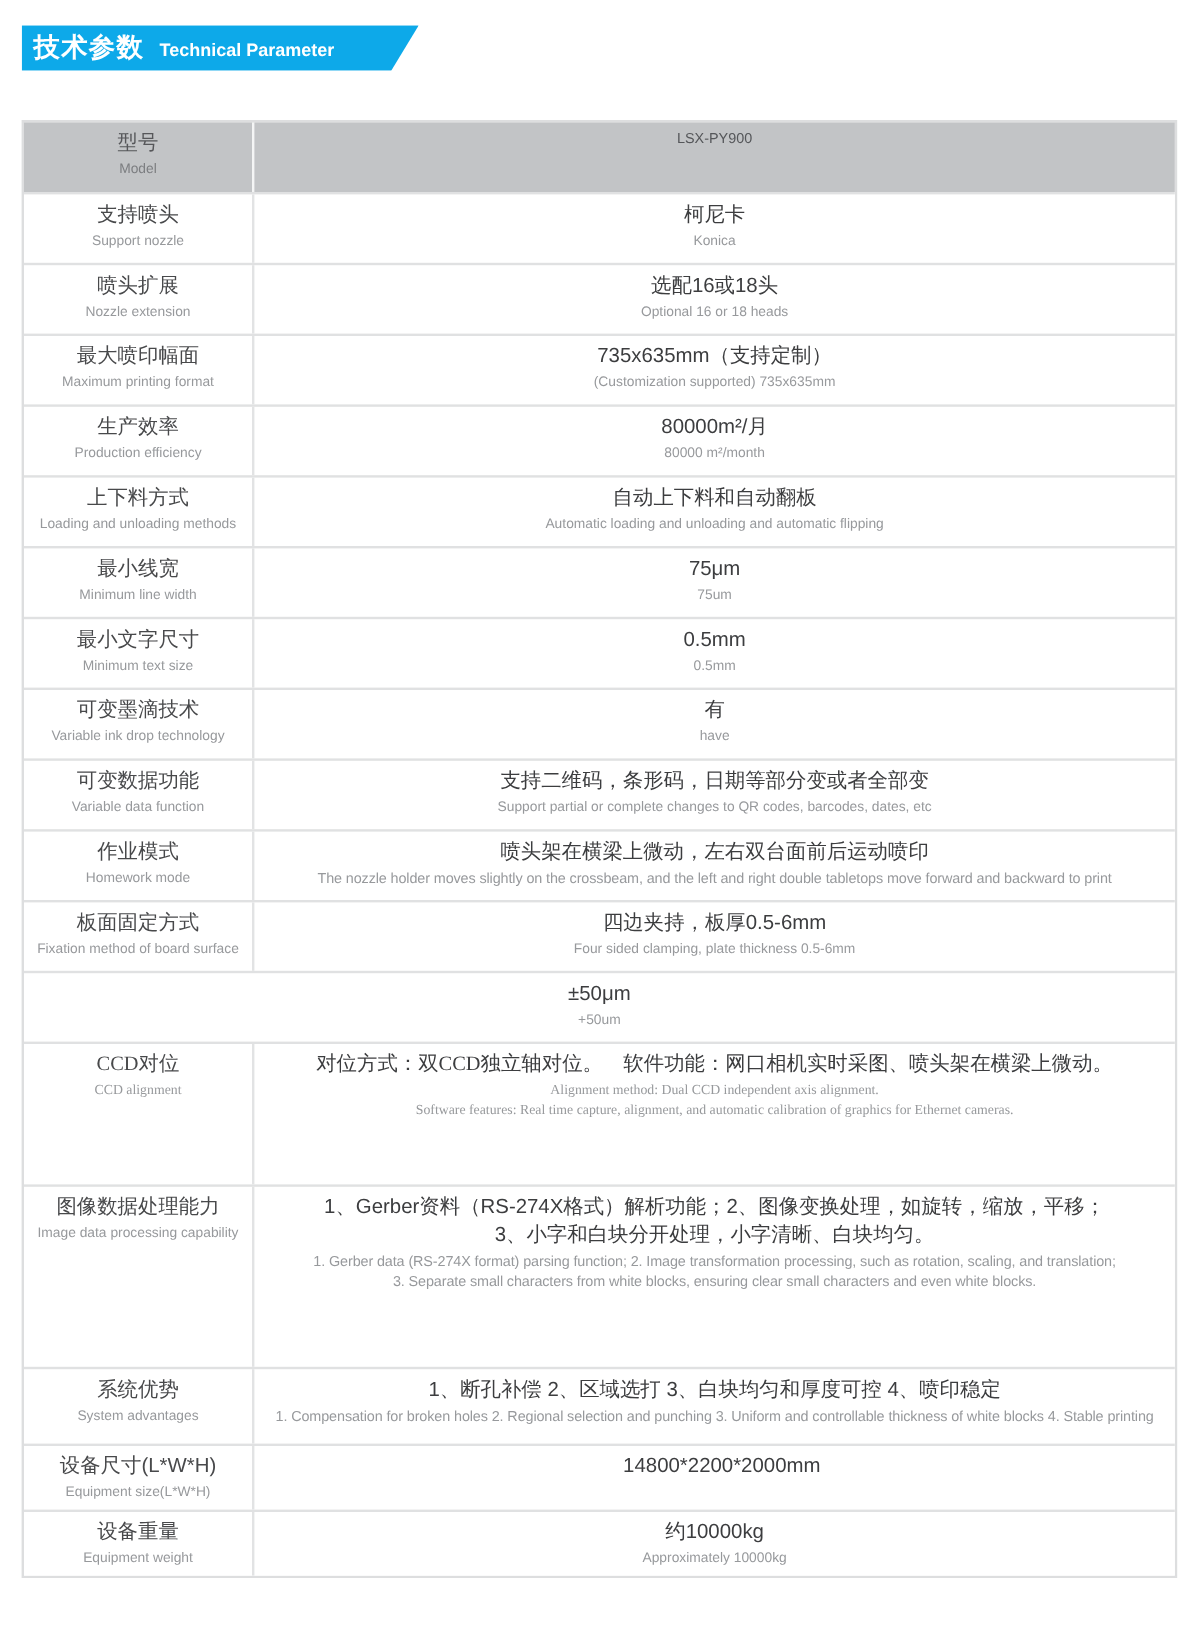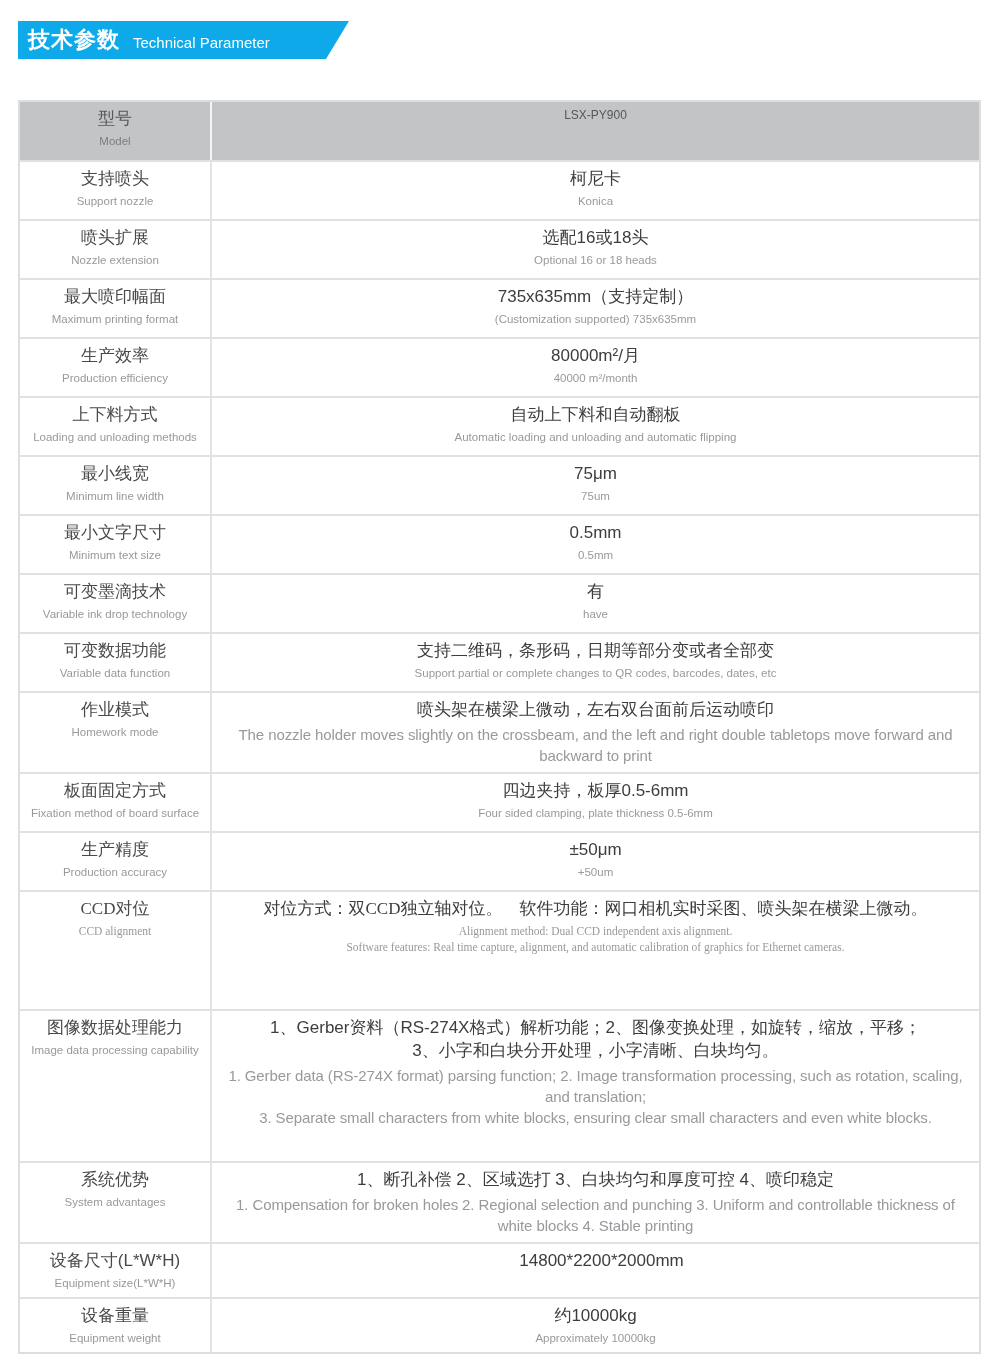--- a/index.html
+++ b/index.html
@@ -15,21 +15,21 @@
   
   .banner {
     margin: 21px 0 0 18px;
     width: 331px; height: 38px;
     background: #0DA9E9;
     clip-path: polygon(0 0, 100% 0, calc(100% - 23px) 100%, 0 100%);
     display: flex; align-items: center;
     padding-left: 10px;
   }
   .banner-cn { font-size: 22px; font-weight: 700; color: #ffffff; letter-spacing: 1px; }
-  .banner-en { font-size: 15px; font-weight: 400; color: #ffffff; margin-left: 13px; margin-top: 5px; }
+  .banner-en { font-size: 15px; font-weight: 700; color: #ffffff; margin-left: 13px; margin-top: 5px; }
 
   
   .spec-table {
     margin: 41px 0 0 18px;
     width: 963px;
     border: 2px solid #DDDEDF;
     background: #ffffff;
   }
   .row { display: flex; align-items: stretch; min-height: 59px; background: #ffffff; }
   .row:not(:first-child) { border-top: 2px solid #E0E1E2; }
@@ -46,21 +46,21 @@
   .cn {
     font-size: 17px; color: #3C3D3F;
     line-height: 1.35; white-space: pre-line;
   }
   .en {
     font-size: 11.5px; color: #97999C;
     line-height: 1.4; margin-top: 2px; white-space: pre-line;
   }
   .label-cell .cn { color: #48494B; }
 
-  .row.tight .value-cell .en { font-size: 15px; letter-spacing: -0.1px; }
+  .row.tight .value-cell .en { font-size: 12px; letter-spacing: -0.1px; }
 
   
   .header-row { background: #C2C4C6; min-height: 58px; }
   .header-row .label-cell { border-right-color: #F4F5F5; }
   .header-row .cn { color: #56575A; }
   .header-row .en { color: #7C7E81; }
   .model-value { font-size: 12px; color: #55575A; }
 
   
   .h-ccd    { min-height: 119px; font-family: Liberation Serif, serif; }
@@ -122,21 +122,21 @@
     </div>
   </div>
 
   <div class="row">
     <div class="cell label-cell">
       <div class="cn">生产效率</div>
       <div class="en">Production efficiency</div>
     </div>
     <div class="cell value-cell">
       <div class="cn">80000m²/月</div>
-      <div class="en">40000 m²/month</div>
+      <div class="en">80000 m²/month</div>
     </div>
   </div>
 
   <div class="row">
     <div class="cell label-cell">
       <div class="cn">上下料方式</div>
       <div class="en">Loading and unloading methods</div>
     </div>
     <div class="cell value-cell">
       <div class="cn">自动上下料和自动翻板</div>
@@ -204,24 +204,20 @@
       <div class="cn">板面固定方式</div>
       <div class="en">Fixation method of board surface</div>
     </div>
     <div class="cell value-cell">
       <div class="cn">四边夹持，板厚0.5-6mm</div>
       <div class="en">Four sided clamping, plate thickness 0.5-6mm</div>
     </div>
   </div>
 
   <div class="row">
-    <div class="cell label-cell">
-      <div class="cn">生产精度</div>
-      <div class="en">Production accuracy</div>
-    </div>
     <div class="cell value-cell">
       <div class="cn">±50μm</div>
       <div class="en">+50um</div>
     </div>
   </div>
 
   <div class="row h-ccd">
     <div class="cell label-cell">
       <div class="cn">CCD对位</div>
       <div class="en">CCD alignment</div>

